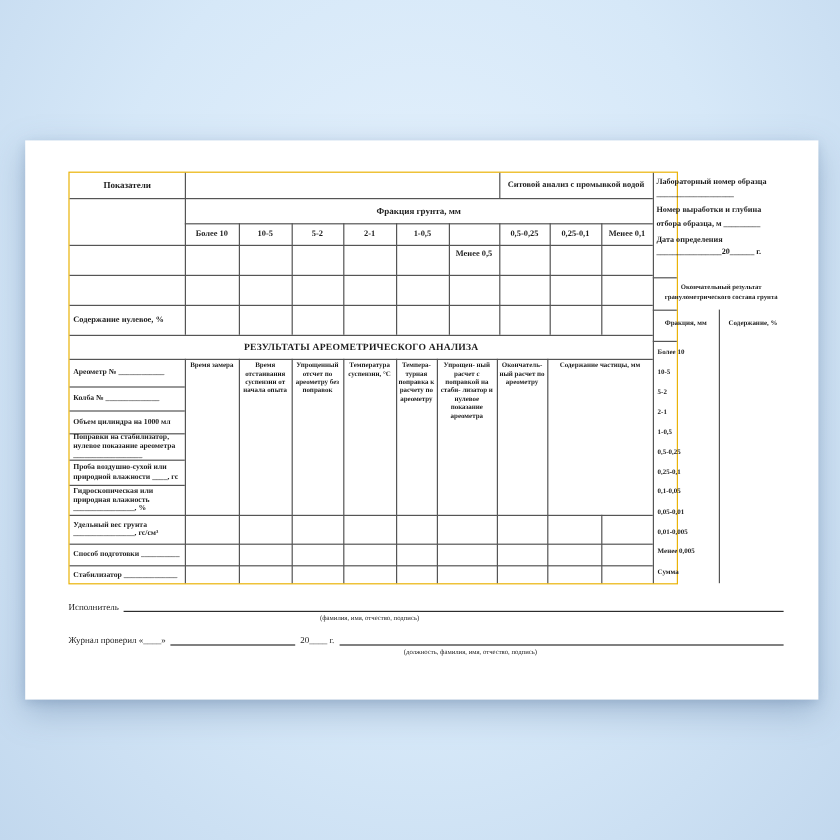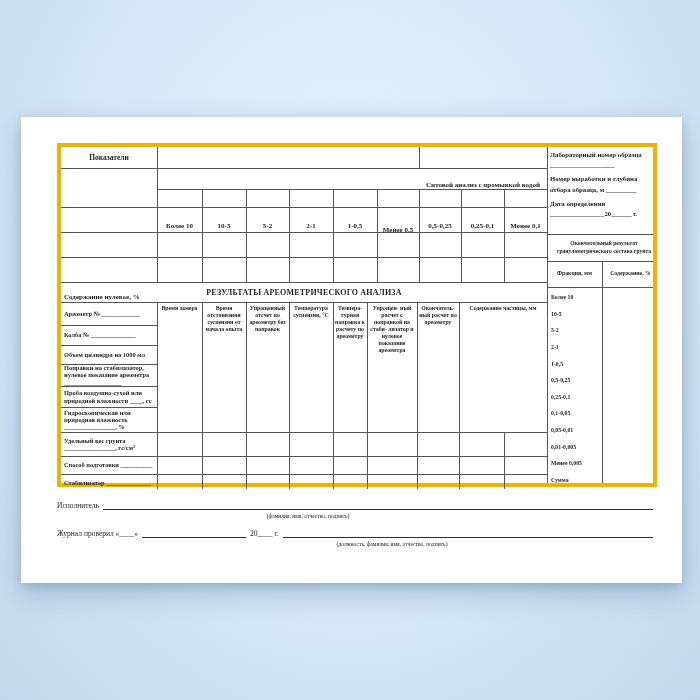--- a/index.html
+++ b/index.html
@@ -5,30 +5,30 @@
   html,body{margin:0;padding:0;}
   body{
     width:700px;height:700px;overflow:hidden;position:relative;
     background:radial-gradient(ellipse at 50% 38%, #e6f2fd 0%, #d6e8f8 55%, #c2d8ee 100%);
     font-family:"Liberation Serif", serif;
   }
   .paper{
     position:absolute;left:21px;top:117px;width:661px;height:466px;background:#ffffff;
     box-shadow:0 10px 26px rgba(85,115,155,.38), 0 3px 8px rgba(85,115,155,.26);
   }
-  .tbl{position:absolute;left:36px;top:26px;width:600px;height:344px;
-       border:4px solid #eab308;box-sizing:border-box;}
+  .tbl{position:absolute;left:36px;top:26px;width:508px;height:344px;
+       border:1px solid #eab308;box-sizing:border-box;}
   .vl,.hl{position:absolute;background:#555;}
   .vl{width:1px;}
   .hl{height:1px;}
   .cell{position:absolute;color:#1e1e1e;font-weight:700;}
   .cc{display:flex;align-items:center;justify-content:center;text-align:center;}
   .cl{display:flex;align-items:center;text-align:left;}
   .ctop{text-align:center;}
-  .f7{font-size:7px;line-height:1.2;margin-top:28px;}
+  .f7{font-size:7px;line-height:1.2;}
   .f75{font-size:7.5px;line-height:1.25;}
   .f64{font-size:6.4px;line-height:1.12;}
   .f58{font-size:5.8px;line-height:1.22;}
   .f56{font-size:5.6px;line-height:1.3;}
   .f8{font-size:8px;letter-spacing:.2px;}
   .lab{font-size:6.8px;line-height:1.5;}
   .lab div{margin:0 0 4px 0;}
   .fracs{display:flex;flex-direction:column;justify-content:space-between;}
   .foot{position:absolute;color:#1e1e1e;font-weight:400;}
   .frow{display:flex;align-items:flex-end;justify-content:space-between;}
@@ -78,27 +78,28 @@
     <i class="vl" style="left:272px;top:155px;height:187px"></i>
     <i class="vl" style="left:306px;top:155px;height:187px"></i>
     <i class="vl" style="left:356px;top:155px;height:187px"></i>
     <i class="vl" style="left:398px;top:155px;height:187px"></i>
     <i class="vl" style="left:443px;top:285px;height:57px"></i>
     <i class="vl" style="left:486px;top:0;bottom:0"></i>
     <i class="vl" style="left:541px;top:114px;bottom:0"></i>
 
     <div class="cell cc f75" style="left:0;top:0;width:96px;height:21px">Показатели</div>
     <div class="cell cc f7" style="left:358px;top:0;width:128px;height:21px;padding:0 6px;box-sizing:border-box">Ситовой анализ с промывкой водой</div>
+    <div class="cell cc f75" style="left:96px;top:21px;width:390px;height:21px">Фракция грунта, мм</div>
 
     <div class="cell cc f7" style="left:96px;top:42px;width:45px;height:18px">Более 10</div>
     <div class="cell cc f7" style="left:141px;top:42px;width:44px;height:18px">10-5</div>
     <div class="cell cc f7" style="left:185px;top:42px;width:43px;height:18px">5-2</div>
     <div class="cell cc f7" style="left:228px;top:42px;width:44px;height:18px">2-1</div>
     <div class="cell cc f7" style="left:272px;top:42px;width:44px;height:18px">1-0,5</div>
-    <div class="cell cc f7" style="left:316px;top:46px;width:42px;height:18px">Менее 0,5</div>
+    <div class="cell cc f7" style="left:316px;top:58px;width:42px;height:18px">Менее 0,5</div>
     <div class="cell cc f7" style="left:358px;top:42px;width:42px;height:18px">0,5-0,25</div>
     <div class="cell cc f7" style="left:400px;top:42px;width:43px;height:18px">0,25-0,1</div>
     <div class="cell cc f7" style="left:443px;top:42px;width:43px;height:18px">Менее 0,1</div>
 
     <div class="cell cl f7" style="left:3px;top:110px;width:90px;height:25px">Содержание нулевое, %</div>
 
     <div class="cell lab" style="left:489px;top:3px;width:106px;height:82px">
       <div>Лабораторный номер образца ___________________</div>
       <div>Номер выработки и глубина отбора образца, м _________</div>
       <div>Дата определения ________________20______ г.</div>

